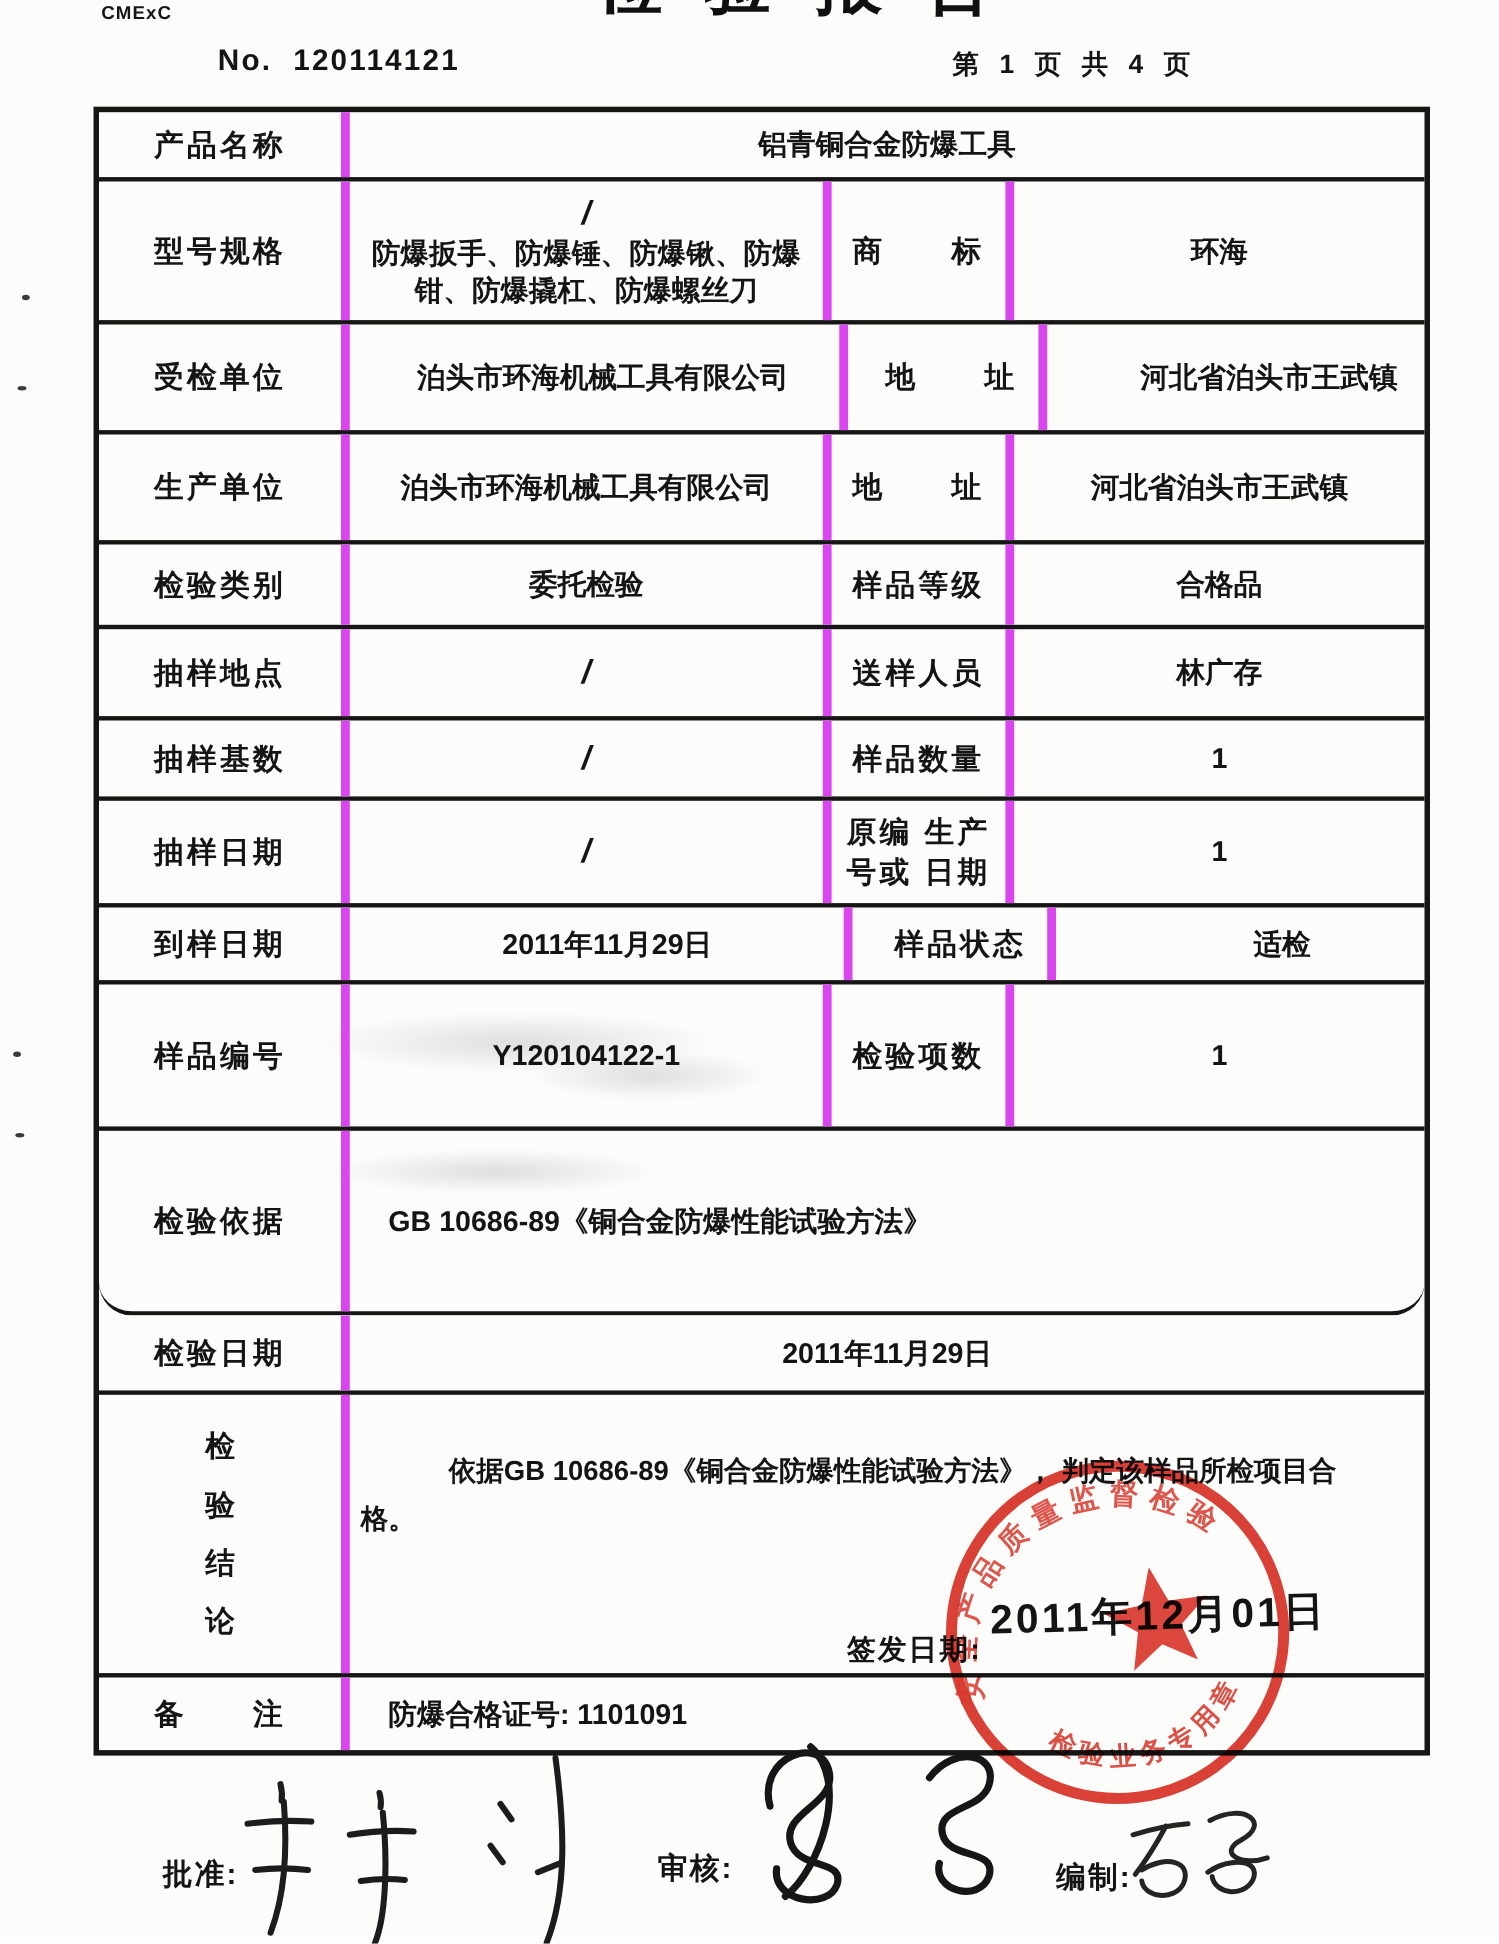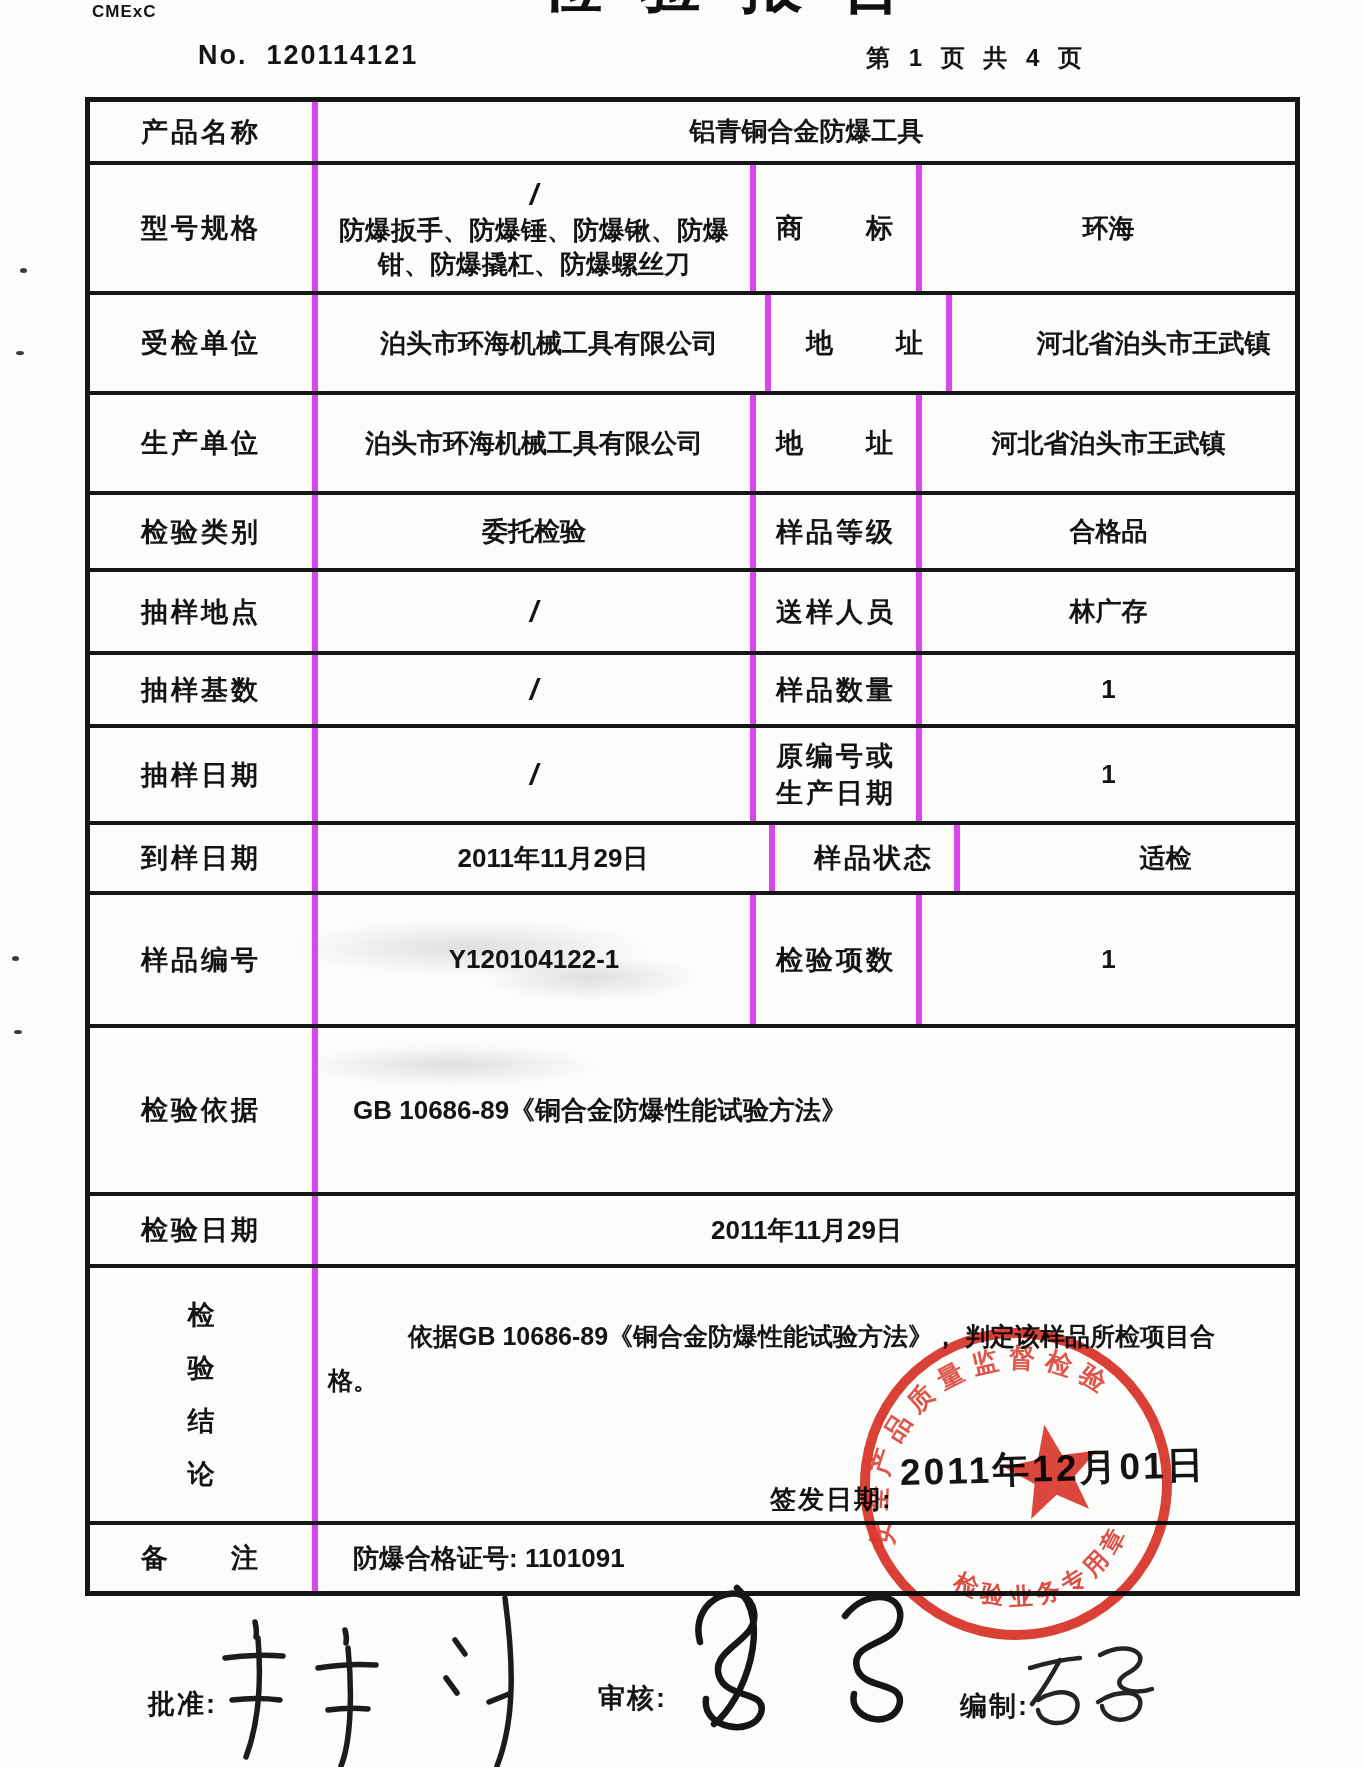--- a/index.html
+++ b/index.html
@@ -13,32 +13,32 @@
   
   .logo{left:92px;top:2px;font-size:17px;letter-spacing:1px;text-align:center;}
   .title-clip{left:540px;top:0;width:420px;height:17px;overflow:hidden;}
   .title-clip .big{position:absolute;left:0;top:-58px;font-size:62px;letter-spacing:38px;white-space:nowrap;color:#101010;}
   .report-no{left:198px;top:40px;font-size:27px;letter-spacing:2px;}
   .page-info{left:866px;top:42px;font-size:24px;letter-spacing:6px;}
   
   .tbl{left:85px;top:97px;width:1205px;border:5px solid #161616;background:transparent;}
   .trow{display:grid;grid-template-columns:228px 438px 166px 373px;border-bottom:4px solid #161616;box-sizing:border-box;}
   .trow:last-child{border-bottom:none;}
-  .cell{display:flex;align-items:center;justify-content:center;border-right:6px solid #d946ef;box-sizing:border-box;text-align:center;padding:2px 8px;}
+  .cell{display:flex;align-items:center;justify-content:center;border-right:8px solid #d946ef;box-sizing:border-box;text-align:center;padding:2px 8px;}
   .cell.last{border-right:none;}
   .lbl{font-size:27px;letter-spacing:3px;}
   .val{font-size:26px;}
   .span3{grid-column:2/5;}
   .left-al{justify-content:flex-start;text-align:left;padding-left:0;margin-left:35px;}
-  .two-line{flex-direction:column;line-height:1.35;}
+  .two-line{flex-direction:row;line-height:1.35;}
   .slash-stack{flex-direction:column;line-height:1.3;}
   .slash{font-size:30px;font-style:italic;}
   .h-r1{height:63px;}  .h-r2{height:130px;} .h-r3{height:100px;gap:15px;} .h-r4{height:100px;}
   .h-r5{height:77px;}  .h-r6{height:83px;}  .h-r7{height:73px;}  .h-r8{height:97px;}
-  .h-r9{height:70px;gap:19px;}  .h-r10{height:133px;}.h-r11{height:168px;}.h-r12{height:72px;}
+  .h-r9{height:70px;gap:19px;}  .h-r10{height:133px;}.h-r11{height:168px;border-radius:30px;}.h-r12{height:72px;}
   .h-r13{height:257px;}.h-r14{height:66px;}
   .vlabel{display:flex;flex-direction:column;align-items:center;justify-content:center;gap:17px;font-size:27px;}
   .concl{position:relative;display:block;padding:0;}
   .concl .line1{position:absolute;left:90px;top:52px;font-size:25px;white-space:nowrap;}
   .concl .line2{position:absolute;left:10px;top:96px;font-size:25px;}
   .concl .sign-label{position:absolute;left:452px;top:214px;font-size:26px;letter-spacing:2px;}
   .concl .sign-date{position:absolute;left:582px;top:176px;font-size:37px;letter-spacing:3px;white-space:nowrap;transform:rotate(-1.5deg);font-family:"Liberation Sans","DejaVu Sans",sans-serif;}
   
   .stamp{left:848px;top:1316px;width:336px;height:336px;mix-blend-mode:multiply;opacity:.93;}
   

